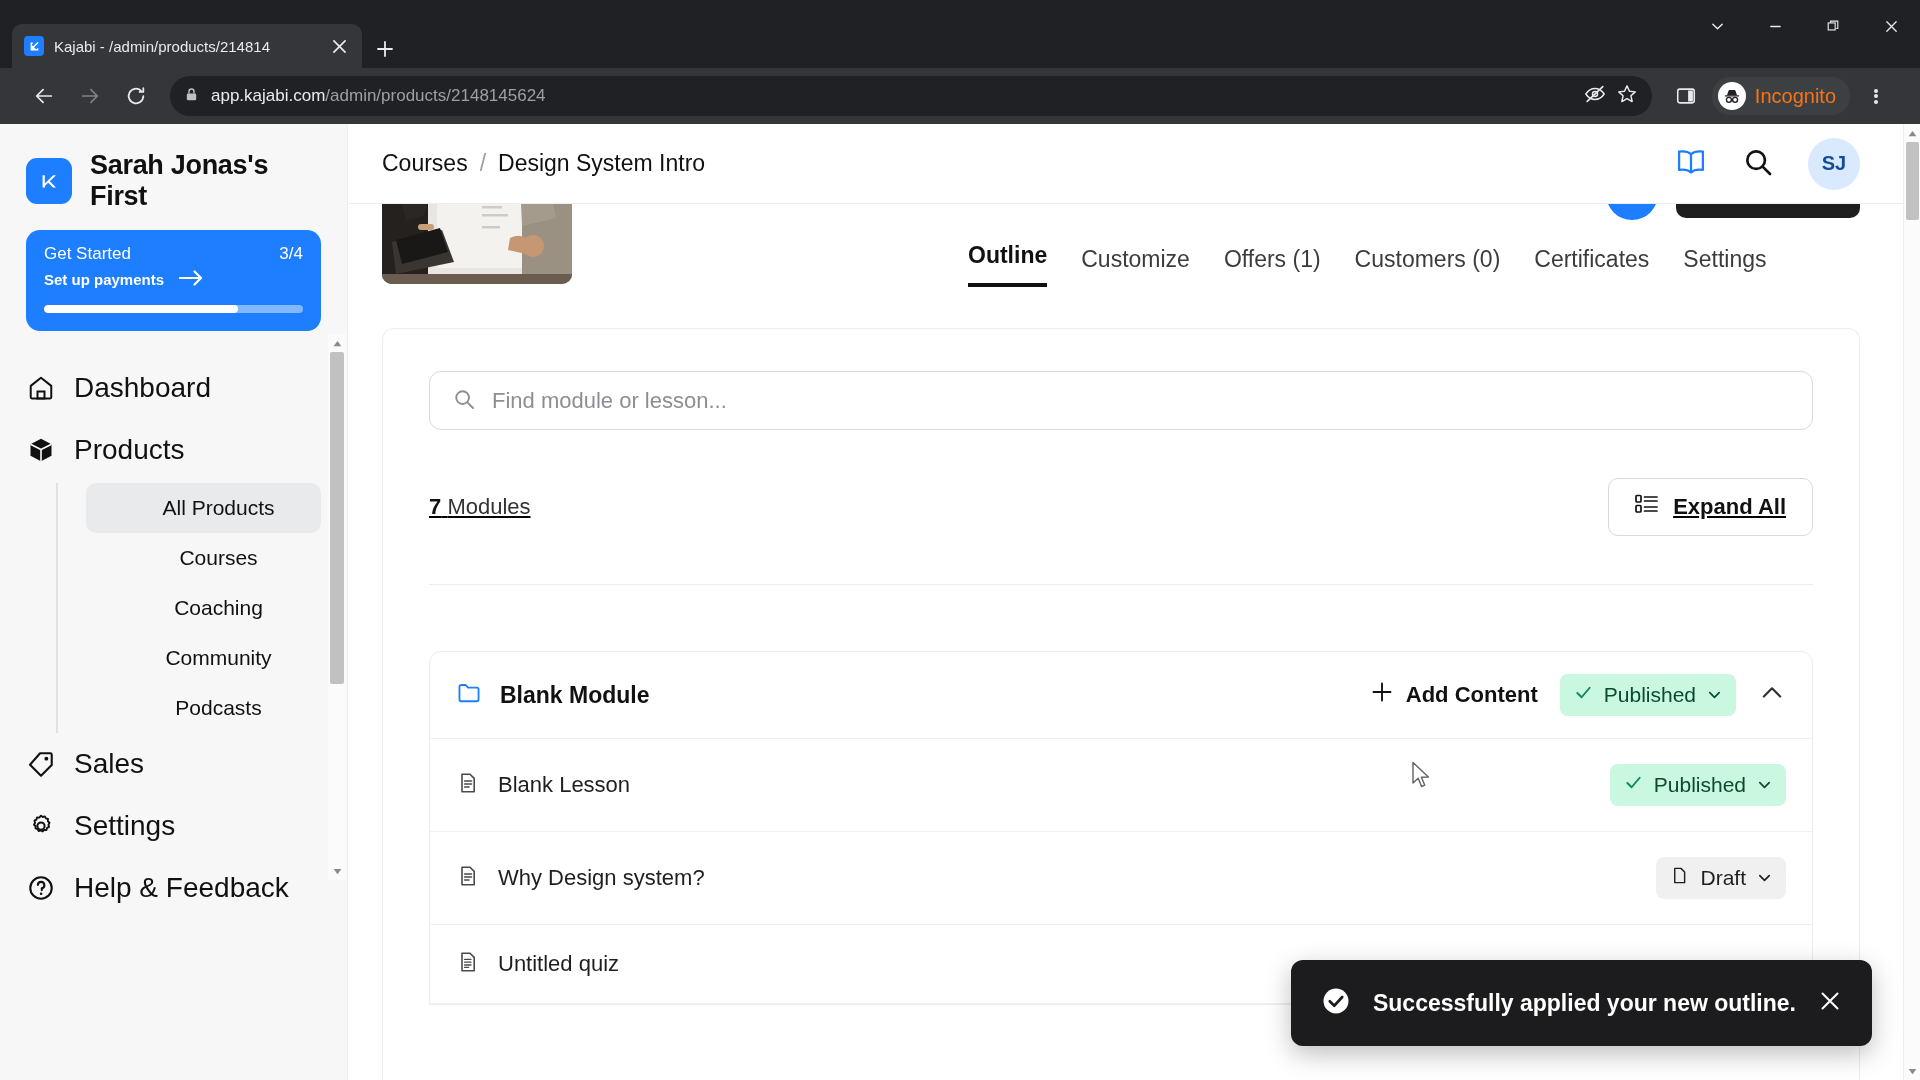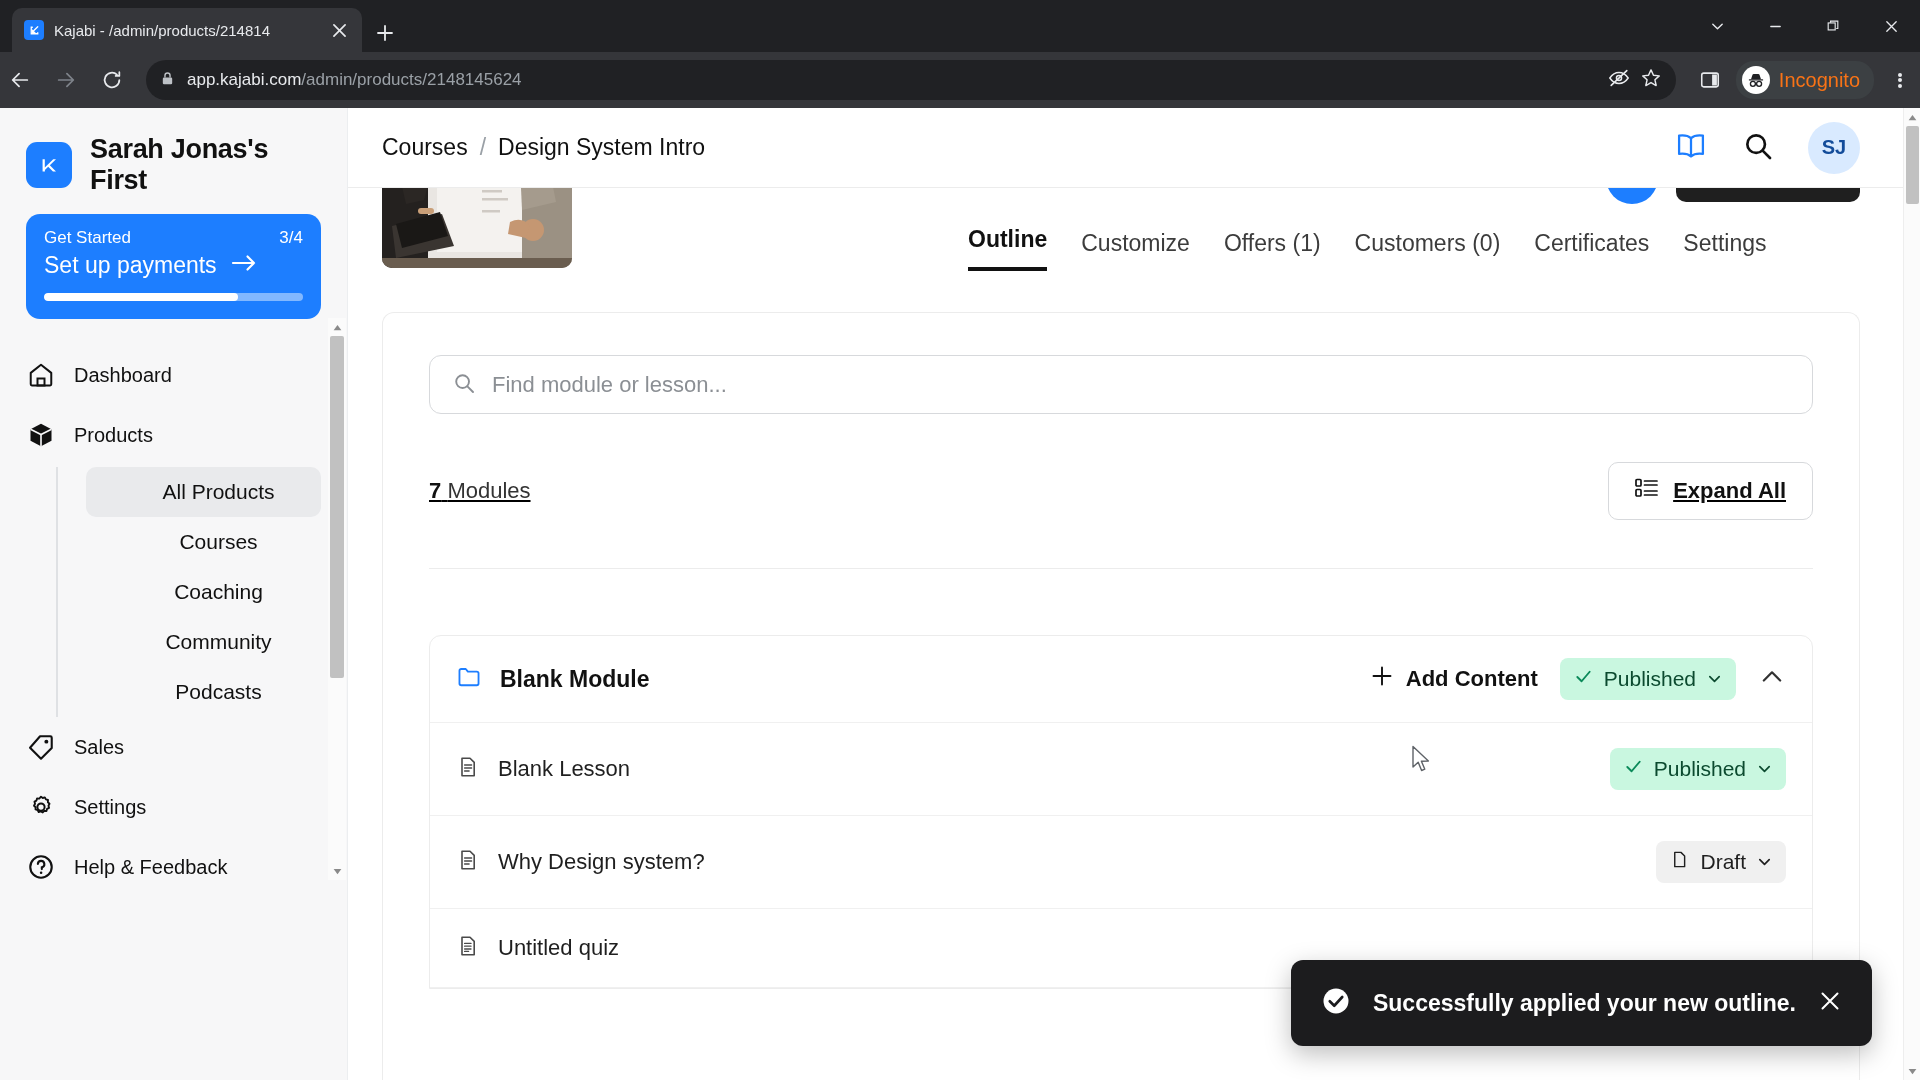--- a/index.html
+++ b/index.html
@@ -7,21 +7,21 @@
     width: 1920px; height: 1080px;
     overflow: hidden;
     font-family: "Liberation Sans", sans-serif;
     background: #ffffff;
   }
 
   
   .browser { width: 1920px; height: 1080px; display: flex; flex-direction: column; }
 
   .tabstrip {
-    height: 52px; background: #202124;
+    height: 68px; background: #202124;
     display: flex; align-items: flex-end; padding-left: 12px;
     position: relative; flex: none;
   }
   .tab {
     width: 350px; height: 44px; background: #35363a;
     border-radius: 10px 10px 0 0;
     display: flex; align-items: center; padding: 0 12px;
     gap: 10px; position: relative;
   }
   .tab-favicon {
@@ -45,21 +45,21 @@
     display: flex; align-items: center;
   }
   .win-btn {
     width: 58px; height: 52px; display: flex;
     align-items: center; justify-content: center;
   }
   .win-btn svg { display: block; }
 
   .toolbar {
     height: 56px; background: #35363a;
-    display: flex; align-items: center; padding: 0 0; gap: 6px; flex: none;
+    display: flex; align-items: center; padding: 0 24px; gap: 6px; flex: none;
   }
   .nav-btn {
     width: 40px; height: 40px; display: flex;
     align-items: center; justify-content: center; border-radius: 50%;
   }
   .omnibox {
     flex: 1; height: 40px; background: #202124; border-radius: 20px;
     display: flex; align-items: center; padding: 0 14px; gap: 12px;
     margin: 0 8px; position: relative;
   }
@@ -96,28 +96,28 @@
 
   .side-scroll { flex: 1; overflow: hidden; padding: 0 26px; position: relative; text-align: center; }
 
   .getstarted {
     background: #1d7eff; border-radius: 14px; padding: 14px 18px 18px 18px;
     color: #fff; margin-bottom: 26px;
   }
   .gs-row1 { display: flex; justify-content: space-between; align-items: center; font-size: 17px; }
   .gs-row2 {
     display: flex; align-items: center; gap: 14px;
-    font-size: 23px; font-weight: 400; margin-top: 4px; margin-bottom: 14px;
+    font-size: 15px; font-weight: 700; margin-top: 4px; margin-bottom: 14px;
   }
   .gs-bar { height: 8px; background: rgba(255,255,255,0.45); border-radius: 5px; overflow: hidden; }
   .gs-bar-fill { height: 100%; background: #fff; border-radius: 5px; }
 
   .nav-item {
     display: flex; align-items: center; gap: 18px;
-    padding: 15px 0; font-size: 20px; color: #111; font-weight: 500;
+    padding: 15px 0; font-size: 28px; color: #111; font-weight: 500;
   }
   .nav-icon { width: 30px; height: 30px; flex: none; display:flex; align-items:center; justify-content:center; }
   .subnav { border-left: 2px solid #dfe1e4; margin-left: 30px; padding-left: 14px; margin-top: 2px; }
   .subnav-item {
     font-size: 21px; color: #111; padding: 13px 0 13px 30px;
     margin-left: 14px; border-radius: 10px;
   }
   .subnav-item.active { background: #e9eaec; }
 
   .side-scrollbar {

